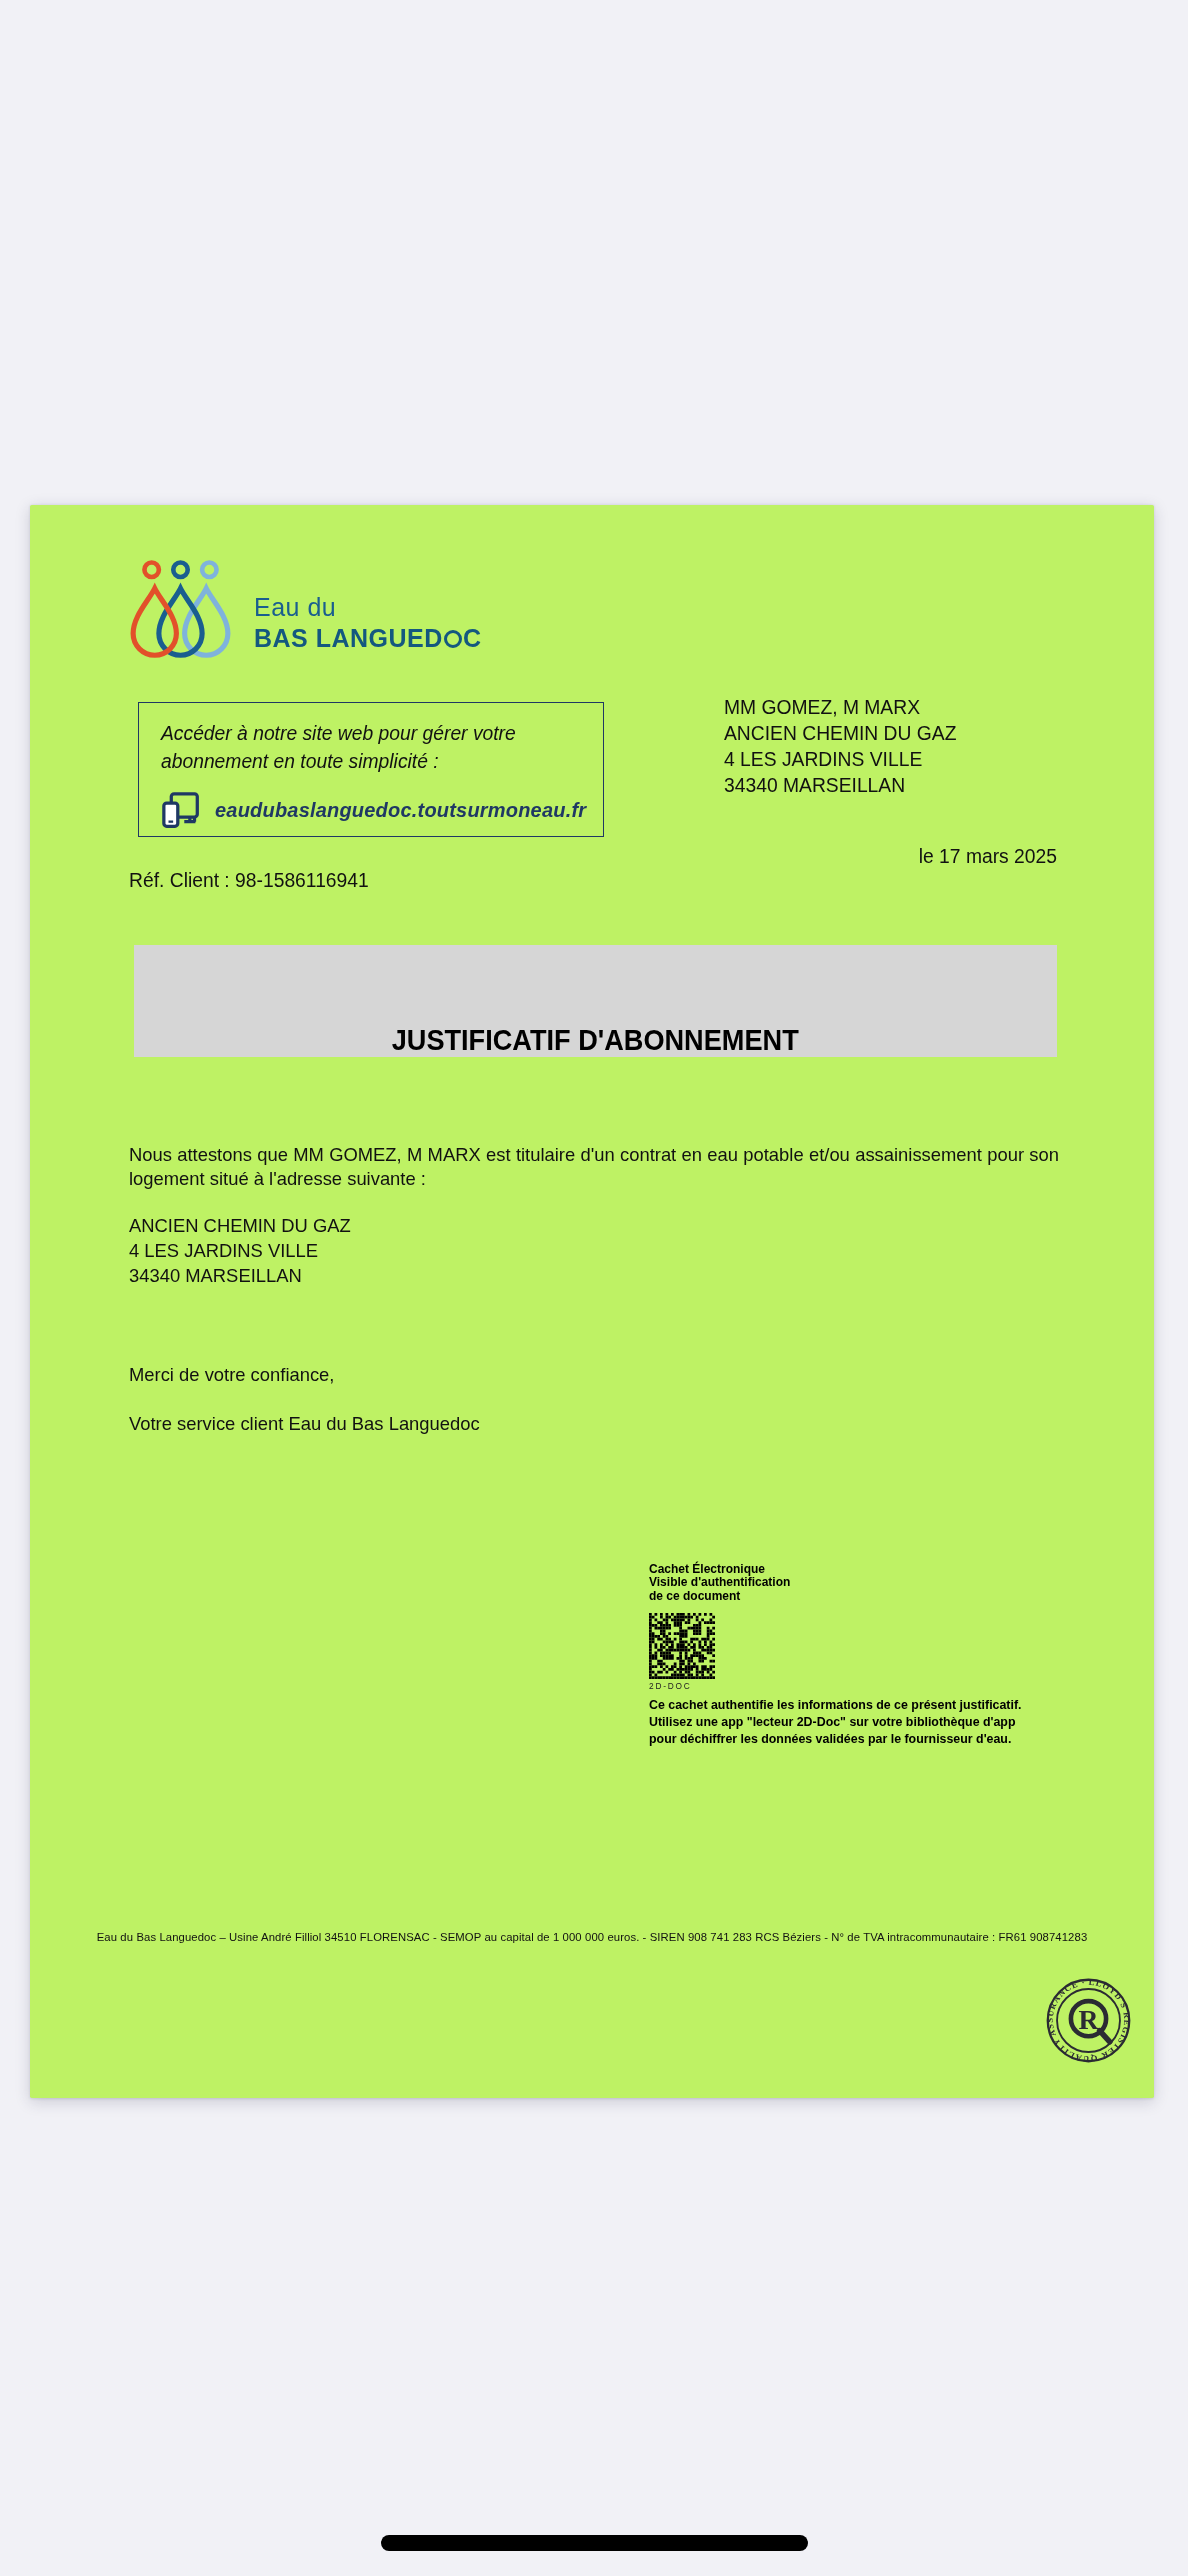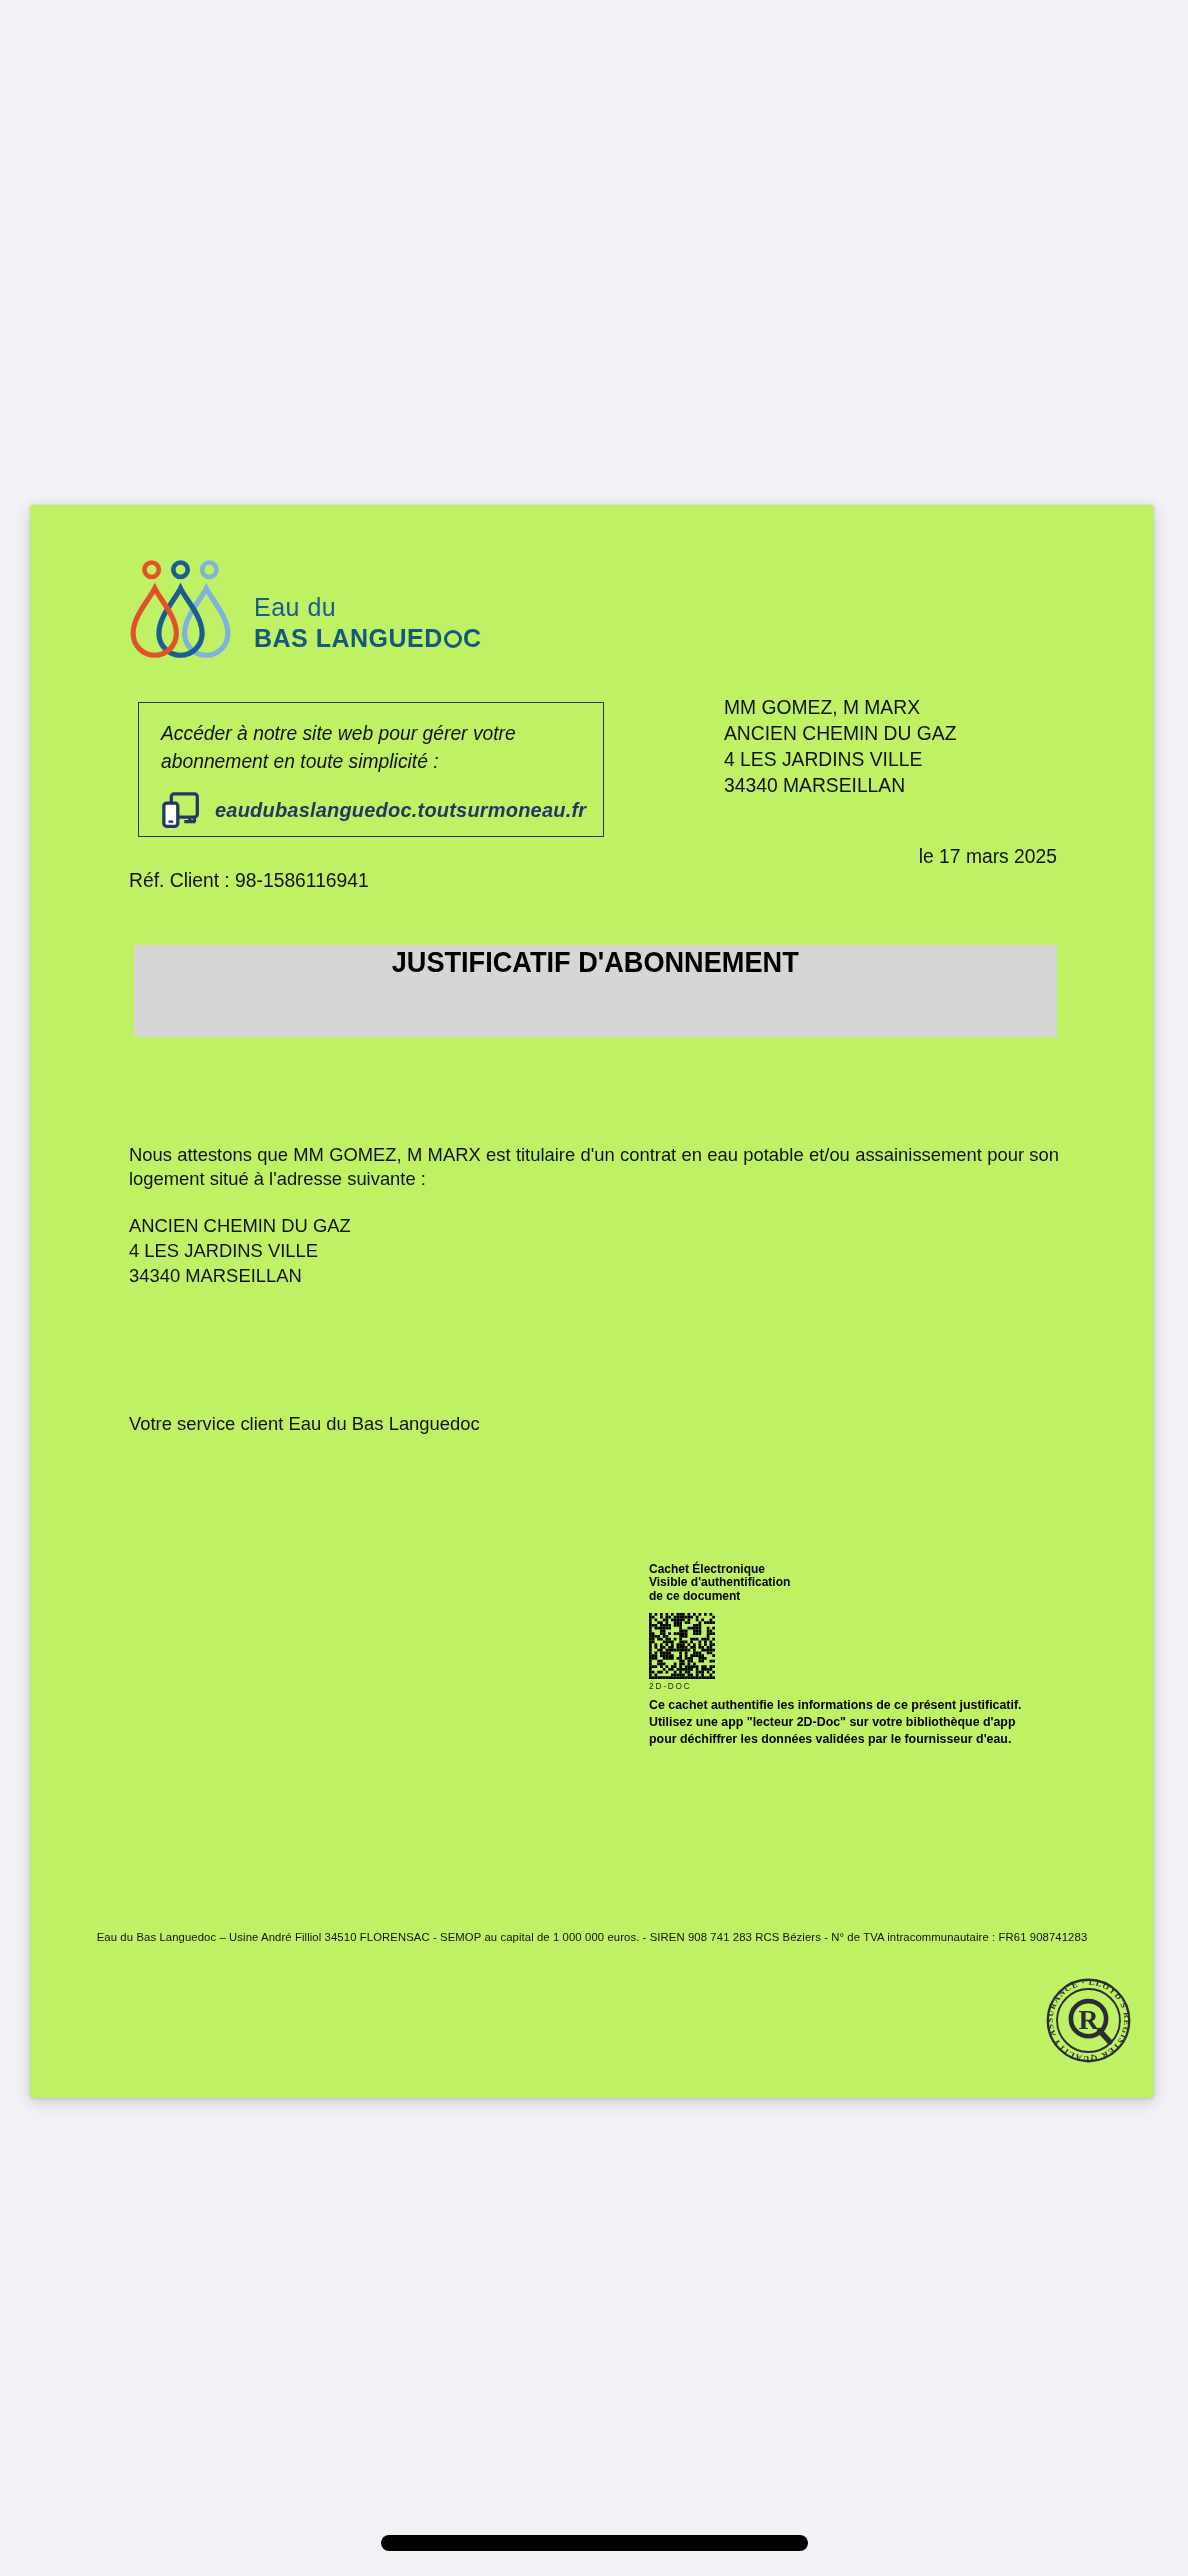--- a/index.html
+++ b/index.html
@@ -50,23 +50,23 @@
   .web-url{font-size:20px; font-weight:bold; color:var(--navy); margin-left:13px; letter-spacing:0.2px;}
 
   
   .recipient{left:694px; top:190px; font-size:19.3px; line-height:26px; color:#111;}
 
   .date-line{right:97px; top:341px; font-size:19.3px; color:#111;}
   .client-ref{left:99px; top:365px; font-size:19.3px; color:#111;}
 
   
   .banner{
-    left:104px; top:440px; width:923px; height:92px;
+    left:104px; top:440px; width:923px; height:112px;
     background:var(--banner-gray);
-    display:flex; align-items:flex-start; justify-content:center;
+    display:flex; align-items:flex-end; justify-content:center;
   }
   .banner span{
     font-size:29.5px; font-weight:bold; color:#000;
     transform:scaleX(.92); letter-spacing:0px; white-space:nowrap;
   }
 
   
   .bodyblock{left:99px; width:930px; font-size:18.4px; color:#111;}
   .p1{top:638px; text-align:justify; line-height:24px;}
   .addr{top:708px; line-height:25px;}
@@ -148,20 +148,21 @@
   </div>
 
   <p class="abs bodyblock p1">Nous attestons que MM GOMEZ, M MARX est titulaire d'un contrat en eau potable et/ou assainissement pour son logement situé à l'adresse suivante :</p>
 
   <div class="abs bodyblock addr">
     <div>ANCIEN CHEMIN DU GAZ</div>
     <div>4 LES JARDINS VILLE</div>
     <div>34340 MARSEILLAN</div>
   </div>
 
+  <p class="abs bodyblock p3">Merci de votre confiance,</p>
   <p class="abs bodyblock p4">Votre service client Eau du Bas Languedoc</p>
 
   <div class="abs stamp">
     <div class="stamp-heading">
       <div>Cachet Électronique</div>
       <div>Visible d'authentification</div>
       <div>de ce document</div>
     </div>
     <div class="qr-holder">
       <svg width="66" height="68" viewBox="0 0 72 74" fill="#000">

